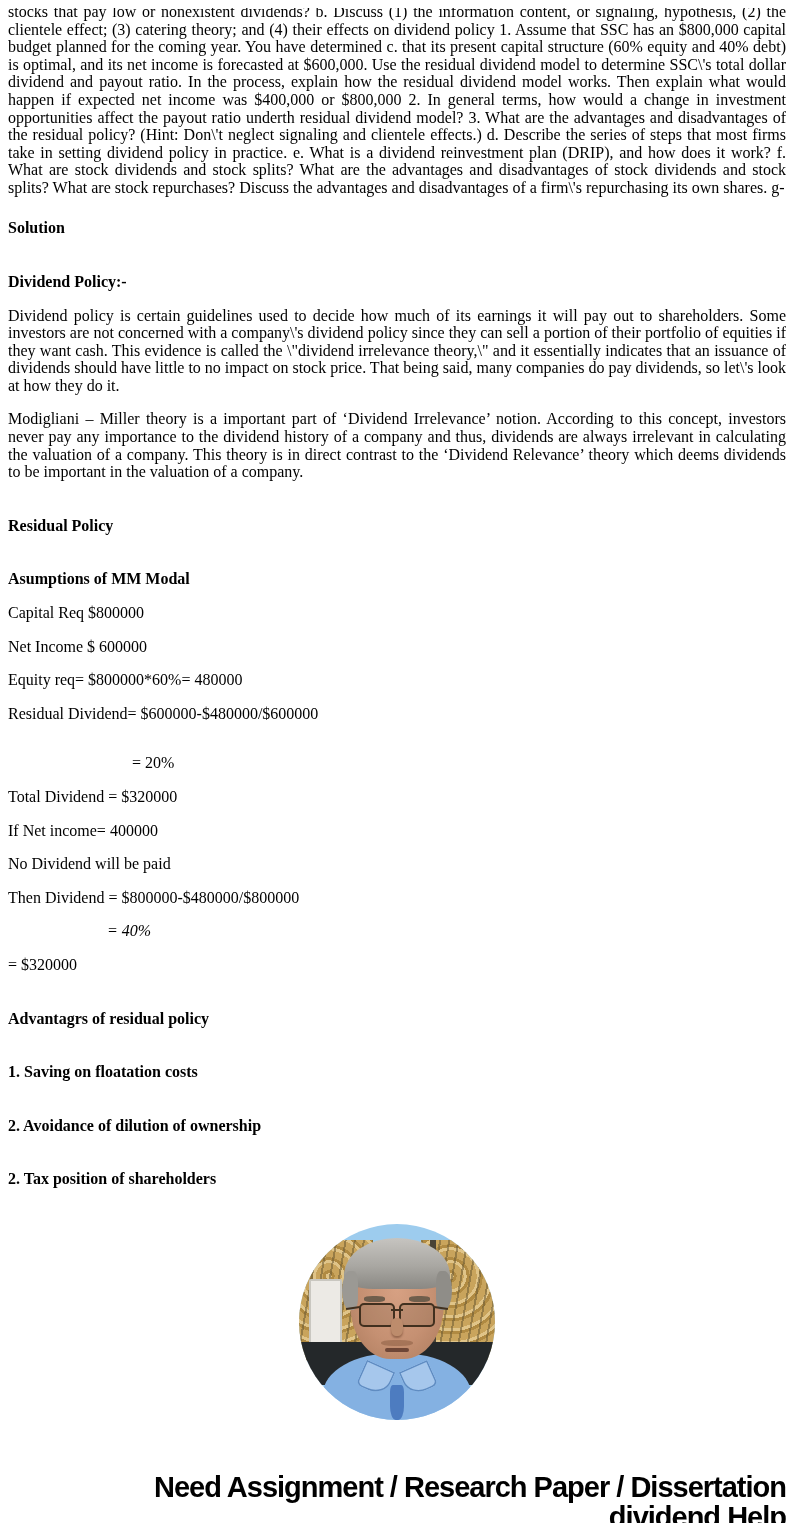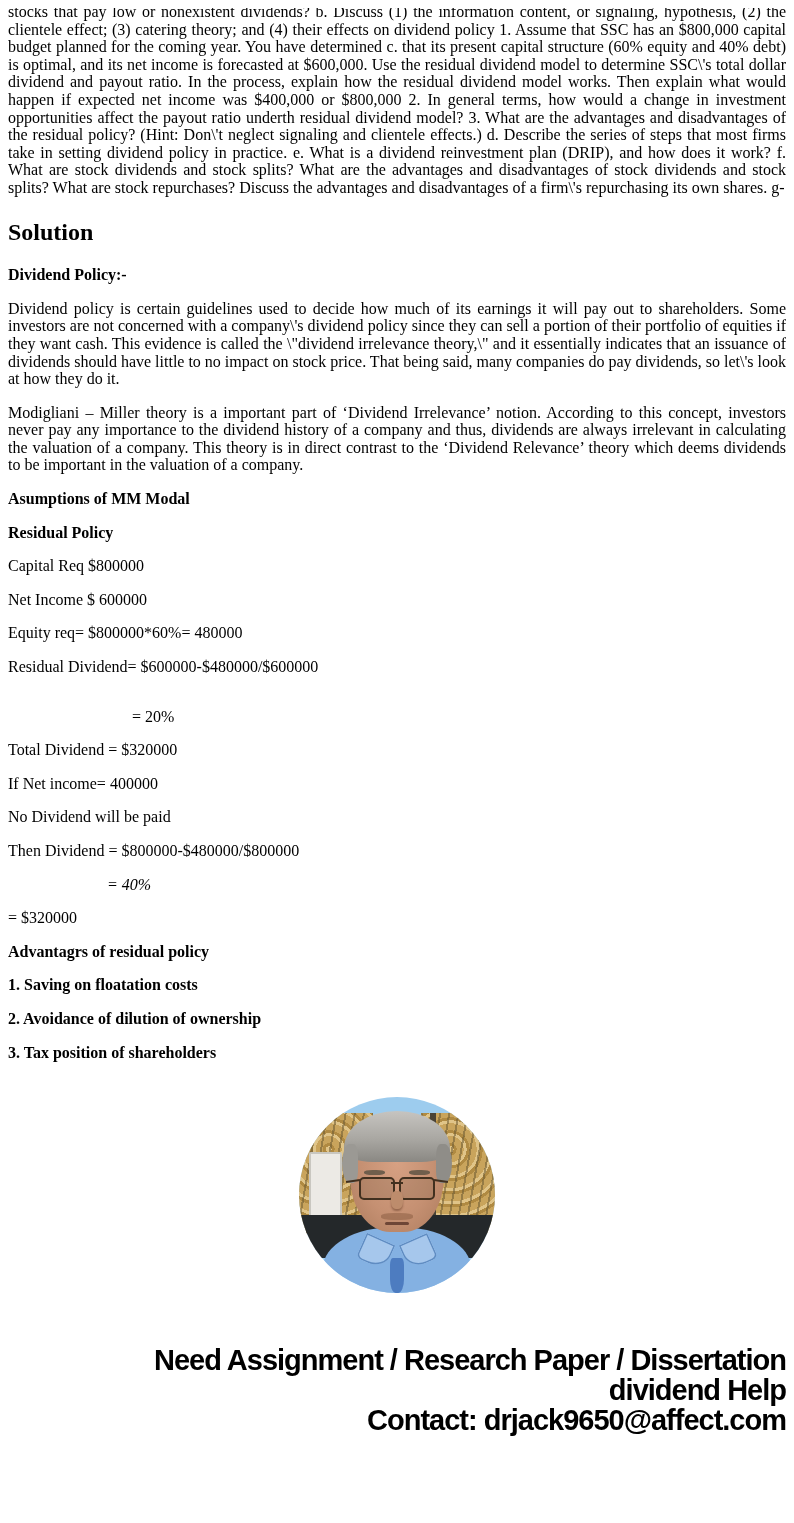--- a/index.html
+++ b/index.html
@@ -8,23 +8,23 @@
     color: #000000;
     font-family: "Liberation Serif", serif;
     font-size: 16px;
   }
   .para {
     margin: 16px 0;
     line-height: 1.1;
     text-align: justify;
   }
   .clip-top { margin-top: -5px; }
-  .b { font-weight: bold; }
+  .b { font-weight: bold; margin-top: 36px; }
   .h2 {
-    font-size: 24px;
+    font-size: 16px;
     font-weight: bold;
     margin: 22px 0 20px 0;
     line-height: 1.15;
   }
   .indent1 { padding-left: 124px; margin-top: 32px; }
   .indent2 { padding-left: 99px; font-style: italic; }
 
   
   .avatar-wrap { text-align: center; margin-top: 36px; }
   .avatar {
@@ -116,39 +116,39 @@
 
   <p class="para clip-top">stocks that pay low or nonexistent dividends? b. Discuss (1) the information content, or signaling, hypothesis, (2) the clientele effect; (3) catering theory; and (4) their effects on dividend policy 1. Assume that SSC has an $800,000 capital budget planned for the coming year. You have determined c. that its present capital structure (60% equity and 40% debt) is optimal, and its net income is forecasted at $600,000. Use the residual dividend model to determine SSC\'s total dollar dividend and payout ratio. In the process, explain how the residual dividend model works. Then explain what would happen if expected net income was $400,000 or $800,000 2. In general terms, how would a change in investment opportunities affect the payout ratio underth residual dividend model? 3. What are the advantages and disadvantages of the residual policy? (Hint: Don\'t neglect signaling and clientele effects.) d. Describe the series of steps that most firms take in setting dividend policy in practice. e. What is a dividend reinvestment plan (DRIP), and how does it work? f. What are stock dividends and stock splits? What are the advantages and disadvantages of stock dividends and stock splits? What are stock repurchases? Discuss the advantages and disadvantages of a firm\'s repurchasing its own shares. g-</p>
 
   <h2 class="h2">Solution</h2>
 
   <p class="para b">Dividend Policy:-</p>
   <p class="para">Dividend policy is certain guidelines used to decide how much of its earnings it will pay out to shareholders. Some investors are not concerned with a company\'s dividend policy since they can sell a portion of their portfolio of equities if they want cash. This evidence is called the \"dividend irrelevance theory,\" and it essentially indicates that an issuance of dividends should have little to no impact on stock price. That being said, many companies do pay dividends, so let\'s look at how they do it.</p>
 
   <p class="para">Modigliani – Miller theory is a important part of ‘Dividend Irrelevance’ notion. According to this concept, investors never pay any importance to the dividend history of a company and thus, dividends are always irrelevant in calculating the valuation of a company. This theory is in direct contrast to the ‘Dividend Relevance’ theory which deems dividends to be important in the valuation of a company.</p>
 
+  <p class="para b">Residual Policy</p>
   <p class="para b">Asumptions of MM Modal</p>
-  <p class="para b">Residual Policy</p>
 
   <p class="para">Capital Req $800000</p>
   <p class="para">Net Income $ 600000</p>
   <p class="para">Equity req= $800000*60%= 480000</p>
   <p class="para">Residual Dividend= $600000-$480000/$600000</p>
   <p class="para indent1">= 20%</p>
   <p class="para">Total Dividend = $320000</p>
   <p class="para">If Net income= 400000</p>
   <p class="para">No Dividend will be paid</p>
   <p class="para">Then Dividend = $800000-$480000/$800000</p>
   <p class="para indent2">= 40%</p>
   <p class="para">= $320000</p>
 
   <p class="para b">Advantagrs of residual policy</p>
   <p class="para b">1. Saving on floatation costs</p>
   <p class="para b">2. Avoidance of dilution of ownership</p>
-  <p class="para b">3. Tax position of shareholders</p>
+  <p class="para b">2. Tax position of shareholders</p>
 
   <div class="avatar-wrap">
     <div class="avatar" role="img">
       <div class="av-wall av-wall-left"></div>
       <div class="av-wall av-wall-right"></div>
       <div class="av-frame-line"></div>
       <div class="av-door"></div>
       <div class="av-dark"></div>
       <div class="av-neck"></div>
       <div class="av-shirt"></div>

